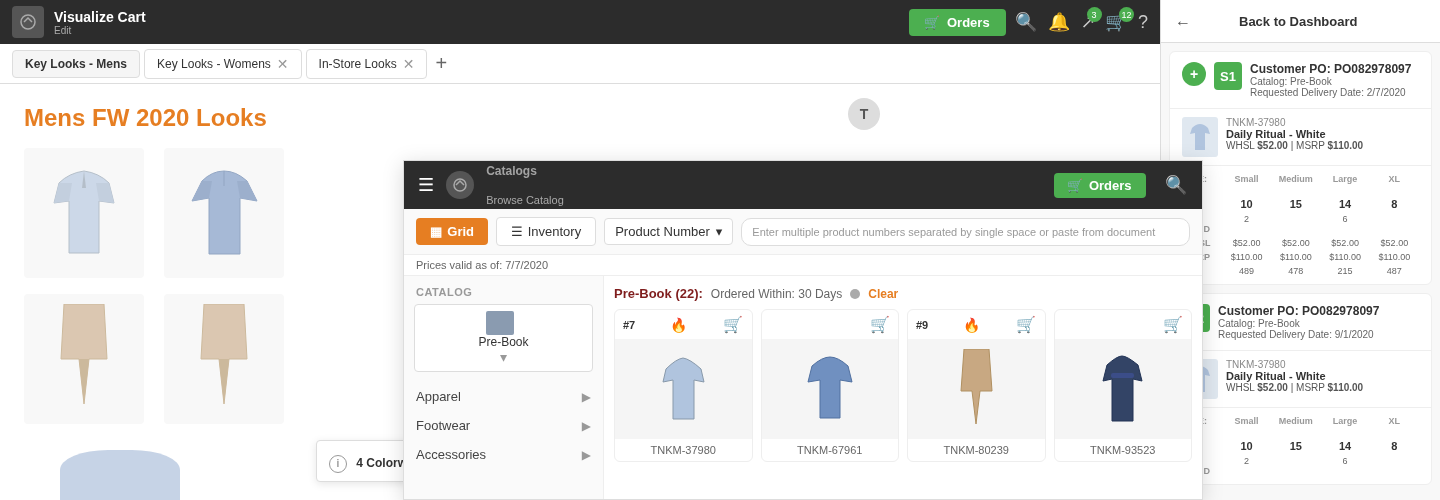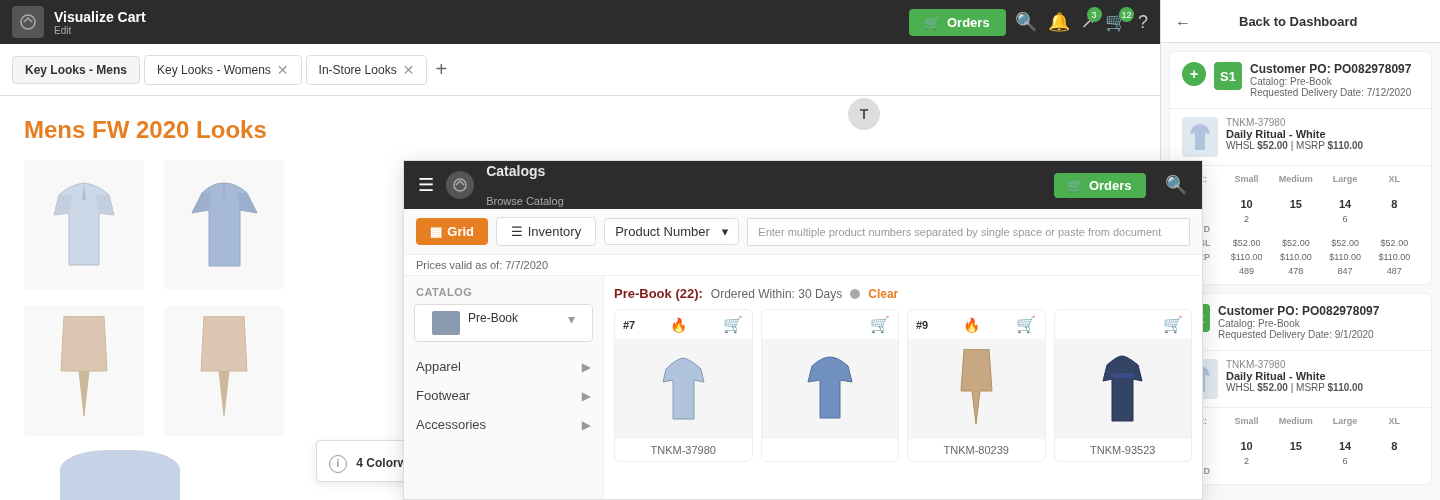--- a/index.html
+++ b/index.html
@@ -60,21 +60,21 @@
       display: flex; align-items: center; justify-content: center;
     }
 
     
     .tabs-bar {
       background: #fff;
       border-bottom: 1px solid #ddd;
       display: flex;
       align-items: center;
       padding: 0 12px;
-      height: 52px;
+      height: 40px;
       gap: 4px;
     }
     .tab {
       display: flex; align-items: center; gap: 6px;
       padding: 6px 12px;
       border: 1px solid #ddd;
       border-radius: 4px;
       font-size: 12px;
       color: #333;
       cursor: pointer;
@@ -177,21 +177,21 @@
       gap: 12px;
     }
     .hamburger { color: #fff; font-size: 18px; cursor: pointer; }
     .catalog-logo {
       width: 28px; height: 28px;
       background: #555;
       border-radius: 50%;
       display: flex; align-items: center; justify-content: center;
     }
     .catalog-title-block { flex: 1; }
-    .catalog-title { color: #e5e5e5; font-size: 14px; font-weight: 700; }
+    .catalog-title { color: #a3a3a3; font-size: 12px; font-weight: 700; }
     .catalog-sub { color: #aaa; font-size: 11px; margin-top: 16px; }
     .catalog-orders-btn {
       background: #4caf50;
       color: #fff;
       border: none;
       padding: 5px 14px;
       border-radius: 4px;
       font-size: 13px;
       font-weight: 600;
       cursor: pointer;
@@ -230,26 +230,26 @@
     }
     .product-num-select {
       display: flex; align-items: center;
       border: 1px solid #ddd;
       border-radius: 4px;
       padding: 5px 10px;
       font-size: 13px;
       color: #333;
       background: #fff;
       cursor: pointer;
-      gap: 12px;
+      gap: 6px;
     }
     .search-input-fake {
       flex: 1;
       border: 1px solid #ddd;
-      border-radius: 0;
+      border-radius: 10px;
       padding: 6px 10px;
       font-size: 12px;
       color: #999;
       background: #fff;
     }
 
     .catalog-prices {
       padding: 4px 12px;
       font-size: 11px;
       color: #666;
@@ -271,27 +271,28 @@
     }
     .catalog-sidebar-title {
       font-size: 11px;
       font-weight: 700;
       color: #999;
       padding: 0 12px 6px;
       letter-spacing: 0.5px;
     }
     .catalog-dropdown {
       display: flex;
-      align-items: flex-start;
+      align-items: center;
       margin: 0 10px 10px;
       border: 1px solid #ddd;
       border-radius: 4px;
-      padding: 6px 17px;
-      background: #fff;
-      cursor: pointer;
+      padding: 6px 10px;
+      background: #fff;
+      cursor: pointer;
+      flex-direction: column;
     }
     .dropdown-text { flex: 1; font-size: 12px; color: #333; }
     .chevron { color: #999; font-size: 14px; }
 
     .catalog-menu-item {
       display: flex;
       align-items: center;
       padding: 7px 12px;
       font-size: 13px;
       color: #444;
@@ -643,20 +644,21 @@
         <div class="product-card">
           <div class="product-card-header">
             <span class="rank-badge"></span>
             <span class="cart-icon-orange">🛒</span>
           </div>
           <div class="product-image-area">
             <svg width="60" height="70" viewBox="0 0 60 70">
               <path d="M12,12 Q22,3 30,3 Q38,3 48,12 L52,28 L40,26 L40,64 L20,64 L20,26 L8,28 Z" fill="#7090c0" stroke="#5070a0" stroke-width="1"></path>
             </svg>
           </div>
+          <div class="product-card-footer">TNKM-67961</div>
         </div>
 
         <div class="product-card">
           <div class="product-card-header">
             <span class="rank-badge">#9</span>
             <span class="fire-icon">🔥</span>
             <span class="cart-icon-orange">🛒</span>
           </div>
           <div class="product-image-area">
             <svg width="45" height="80" viewBox="0 0 45 80">
@@ -691,21 +693,21 @@
     <span class="back-text">Back to Dashboard</span>
   </div>
 
   <div class="order-section">
     <div class="order-section-header">
       <div class="plus-circle">+</div>
       <div class="s-badge">S1</div>
       <div class="order-info">
         <div class="order-po">Customer PO: PO082978097</div>
         <div class="order-detail">Catalog: Pre-Book</div>
-        <div class="order-detail">Requested Delivery Date: 7/12/2020</div>
+        <div class="order-detail">Requested Delivery Date: 2/7/2020</div>
       </div>
     </div>
 
     <div class="product-row">
       <div class="product-row-inner">
         <div class="product-thumb-small">
           <svg width="24" height="30" viewBox="0 0 24 30">
             <path d="M4,6 Q8,2 12,2 Q16,2 20,6 L22,12 L17,11 L17,28 L7,28 L7,11 L2,12 Z" fill="#b0c4de"></path>
           </svg>
         </div>
@@ -750,21 +752,21 @@
         <div class="size-cell label">MSRP</div>
         <div class="size-cell">$110.00</div>
         <div class="size-cell">$110.00</div>
         <div class="size-cell">$110.00</div>
         <div class="size-cell">$110.00</div>
       </div>
       <div class="size-row">
         <div class="size-cell label">ATS</div>
         <div class="size-cell">489</div>
         <div class="size-cell">478</div>
-        <div class="size-cell">847</div>
+        <div class="size-cell">215</div>
         <div class="size-cell">487</div>
       </div>
     </div>
   </div>
 
   <div class="order-section">
     <div class="order-section-header">
       <div class="s-badge">S2</div>
       <div class="order-info">
         <div class="order-po">Customer PO: PO082978097</div>

